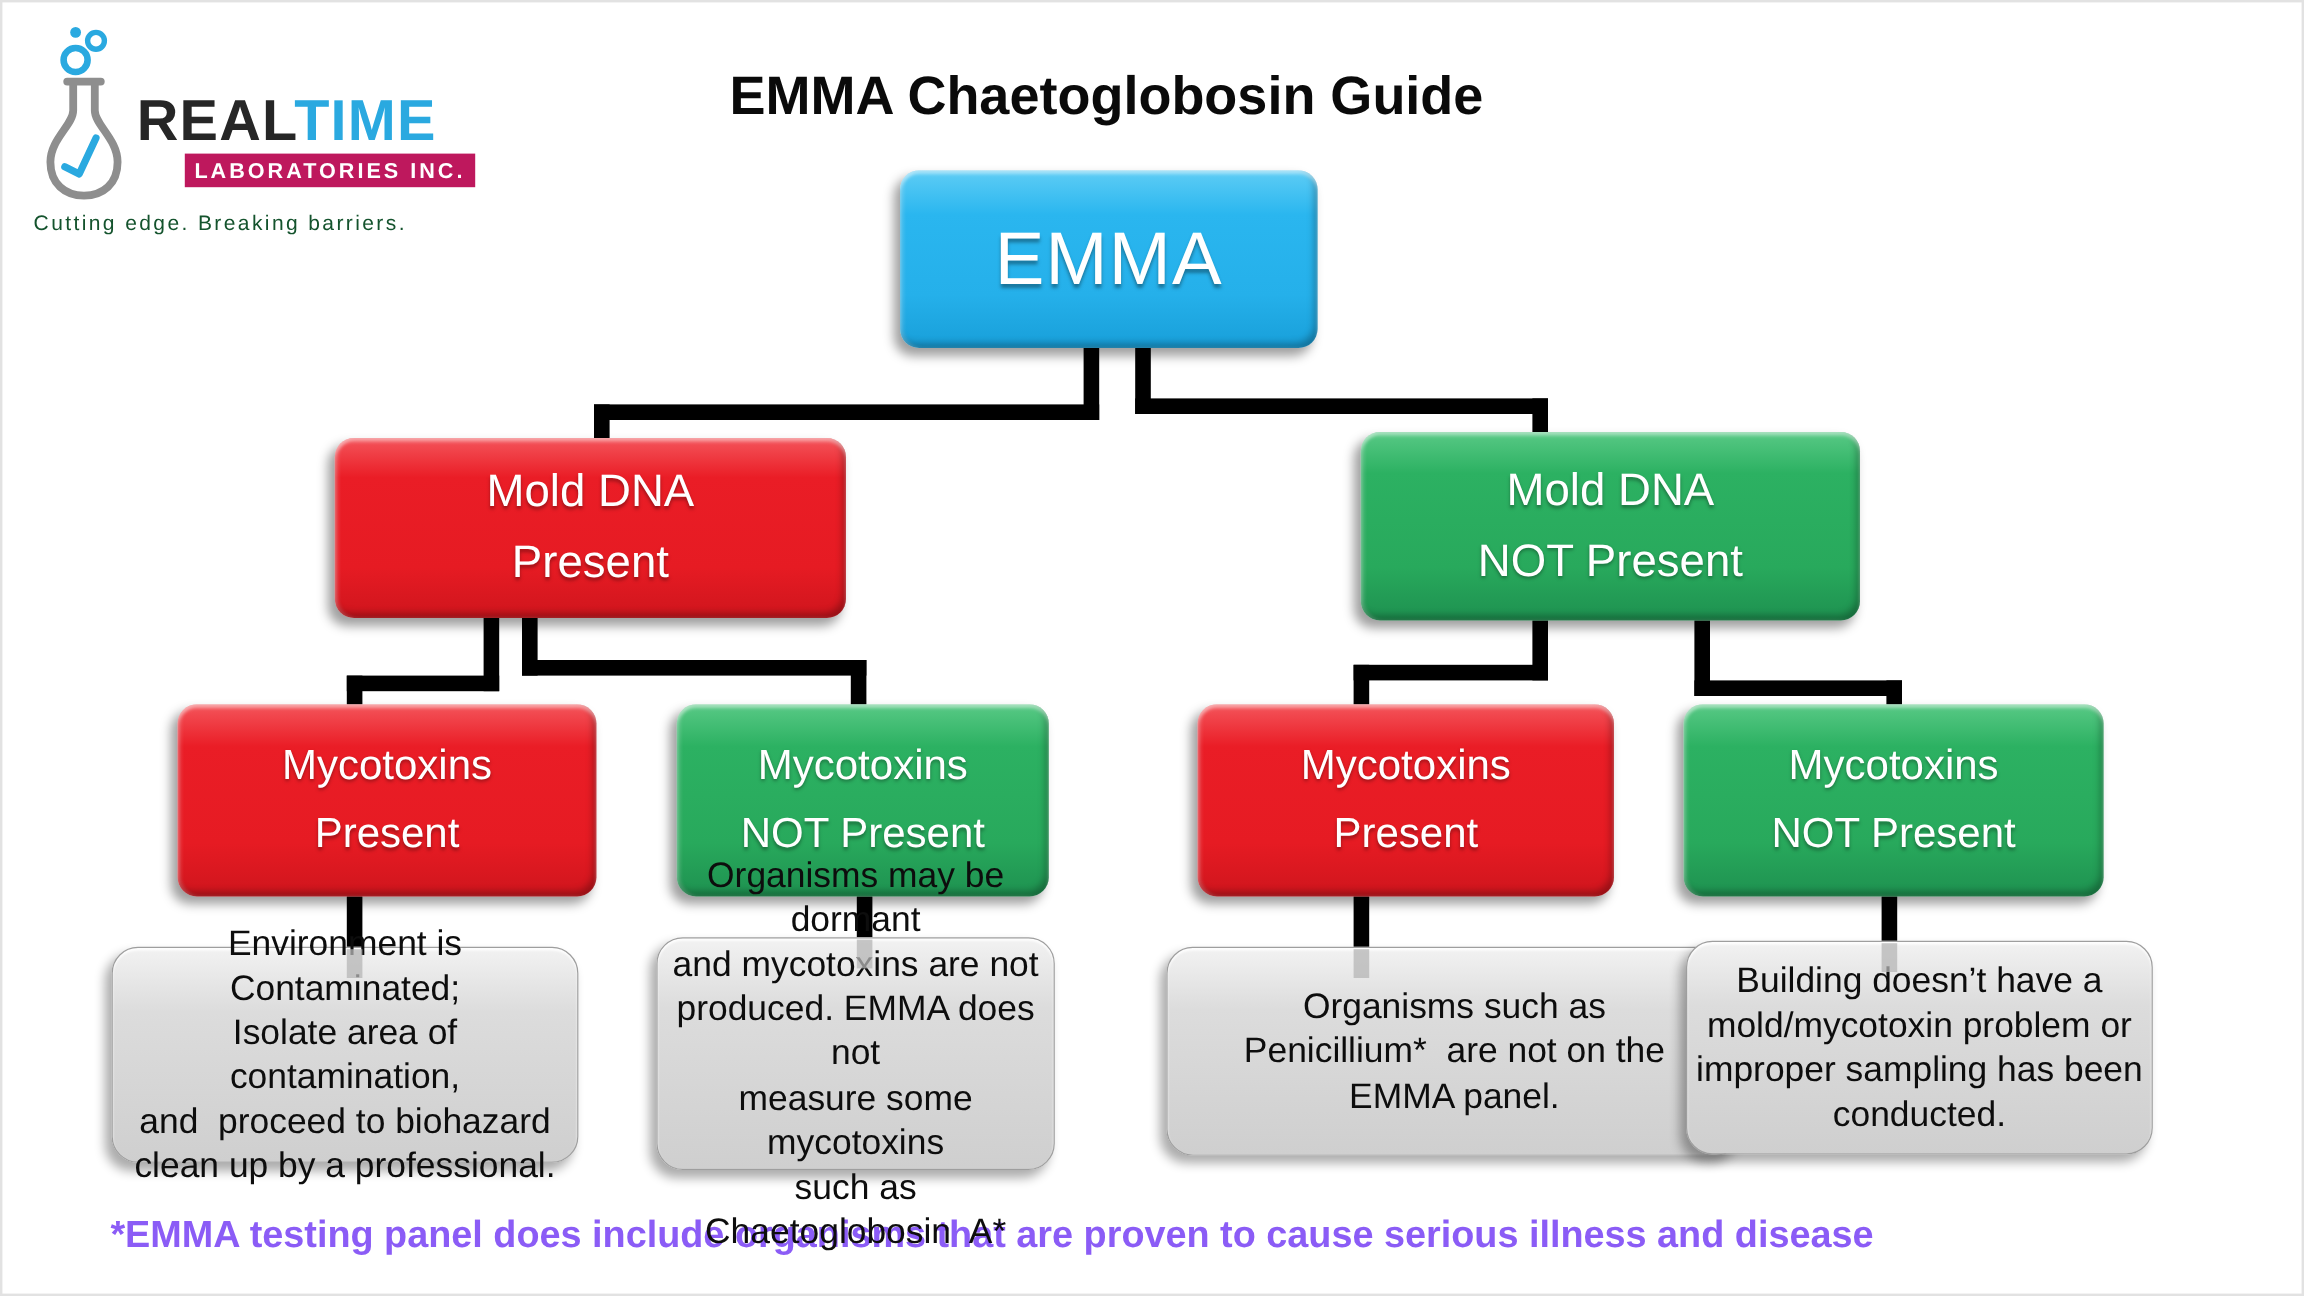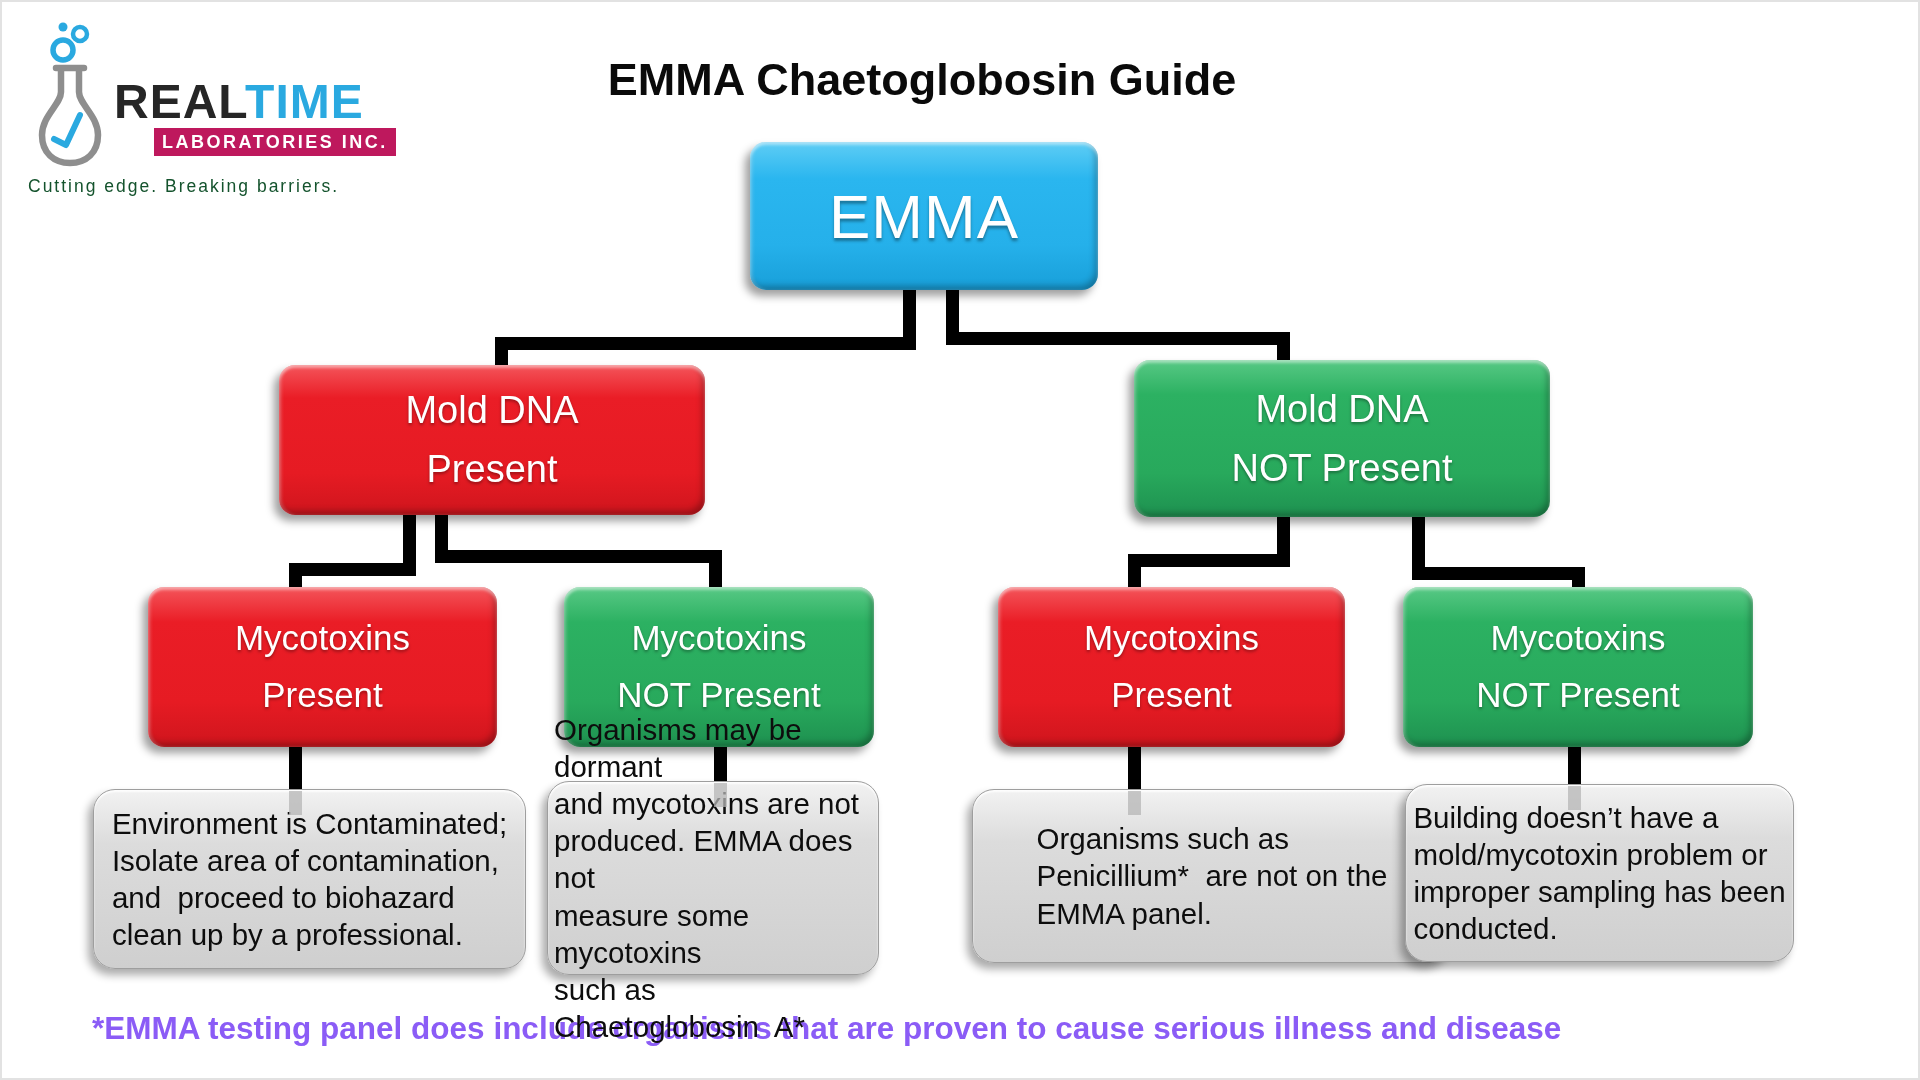--- a/index.html
+++ b/index.html
@@ -19,21 +19,21 @@
   .tagline{position:absolute;left:26px;top:174px;color:#14532d;font-size:17.5px;
     font-weight:normal;letter-spacing:2px;white-space:nowrap;}
   
   .page-title{position:absolute;left:560px;top:52px;width:720px;text-align:center;
     font-size:45px;font-weight:bold;color:#0a0a0a;}
   
   .conn{position:absolute;background:#000;z-index:1;}
   .notch{position:absolute;background:#b5b5b5;z-index:3;opacity:.75;}
   
   .box{position:absolute;display:flex;flex-direction:column;align-items:center;
-    justify-content:center;text-align:left;z-index:2;box-sizing:border-box;}
+    justify-content:center;text-align:center;z-index:2;box-sizing:border-box;}
   .colored{border-radius:16px;color:#fff;
     box-shadow:inset 0 3px 3px rgba(255,255,255,.45),
                inset 3px 0 3px rgba(255,255,255,.18),
                inset -3px -4px 6px rgba(0,0,0,.28),
                -5px 6px 9px rgba(0,0,0,.38);}
   .blue{background:linear-gradient(180deg,#5ecdf5 0%,#2ab6ef 25%,#25b0ea 70%,#189fd9 100%);}
   .red{background:linear-gradient(180deg,#f4555b 0%,#ea1d26 22%,#e61b23 72%,#cf151d 100%);}
   .green{background:linear-gradient(180deg,#58c985 0%,#2cb162 22%,#28a95c 72%,#1e9150 100%);}
   .gray{background:linear-gradient(180deg,#f2f2f2 0%,#dcdcdc 30%,#cfcfcf 100%);
     border:1px solid #9e9e9e;border-radius:22px;color:#0d0d0d;
@@ -119,21 +119,21 @@
   <div class="box colored red label-m" style="left:996px;top:585px;width:347px;height:160px;">
     <div>Mycotoxins</div>
     <div>Present</div>
   </div>
 
   <div class="box colored green label-m" style="left:1401px;top:585px;width:350px;height:160px;">
     <div>Mycotoxins</div>
     <div>NOT Present</div>
   </div>
 
-  <div class="box gray" style="left:91px;top:787px;width:433px;height:180px;">
+  <div class="box gray" style="left:91px;top:787px;width:389px;height:180px;">
     <div class="outcome-text">Environment is Contaminated;
 Isolate area of contamination,
 and&nbsp; proceed to biohazard
 clean up by a professional.</div>
   </div>
 
   <div class="box gray" style="left:545px;top:779px;width:332px;height:194px;">
     <div class="outcome-text">Organisms may be dormant
 and mycotoxins are not
 produced. EMMA does not

